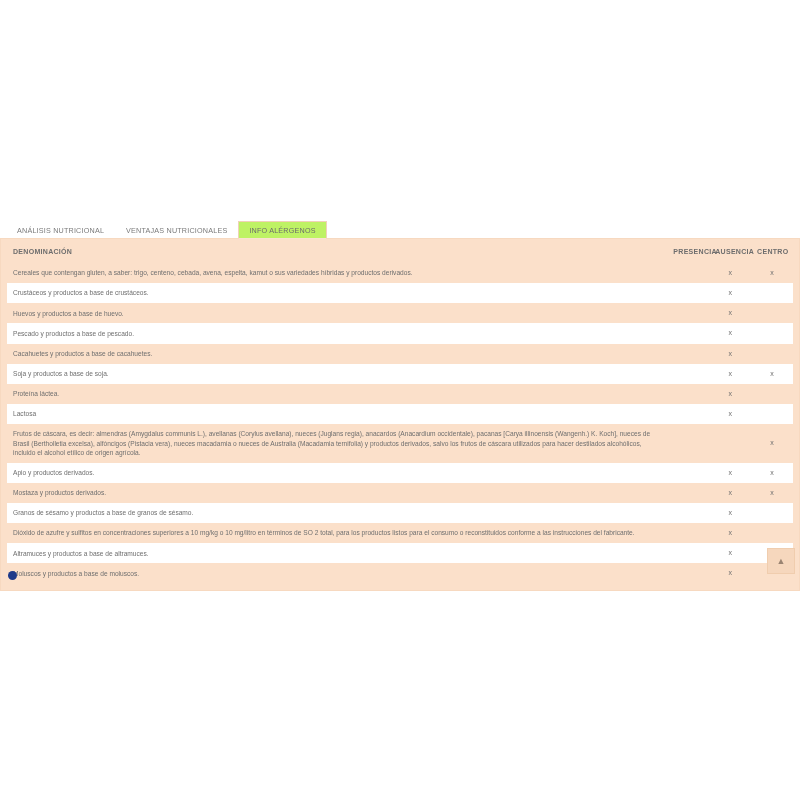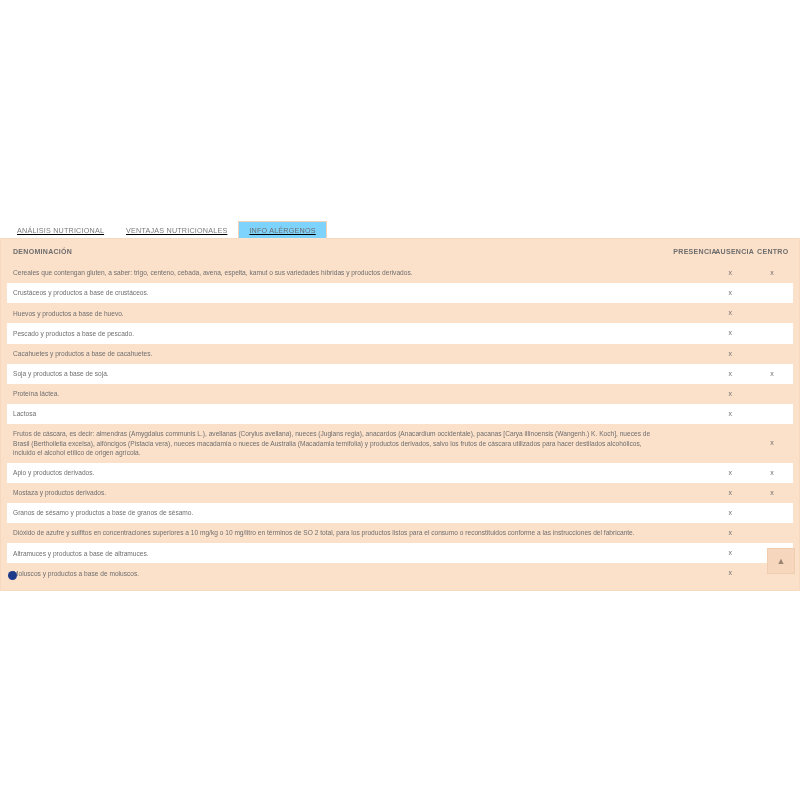--- a/index.html
+++ b/index.html
@@ -23,37 +23,36 @@
     top: 218px;
     width: 800px;
   }
   
   .tabs {
     display: flex;
     align-items: flex-end;
     gap: 0px;
     padding-left: 6px;
     height: 20px;
-    text-decoration: underline;
   }
   .tab {
     font-size: 7.2px;
     letter-spacing: 0.2px;
     color: #7a7a7a;
     padding: 5px 10px 4px 10px;
     border: 1px solid transparent;
     border-bottom: none;
     background: transparent;
     line-height: 1;
     white-space: nowrap;
     text-transform: uppercase;
   }
   .tab.active {
     color: #6b6b6b;
-    background: #7dd3fc;
+    background: #bef264;
     border: 1px solid #f0d2b8;
     border-bottom: 1px solid #fae3cf;
     position: relative;
     top: 1px;
   }
   
   .table-wrap {
     background: #fbe0ca;
     border: 1px solid #f7d9c0;
     padding: 0 6px 6px 6px;

